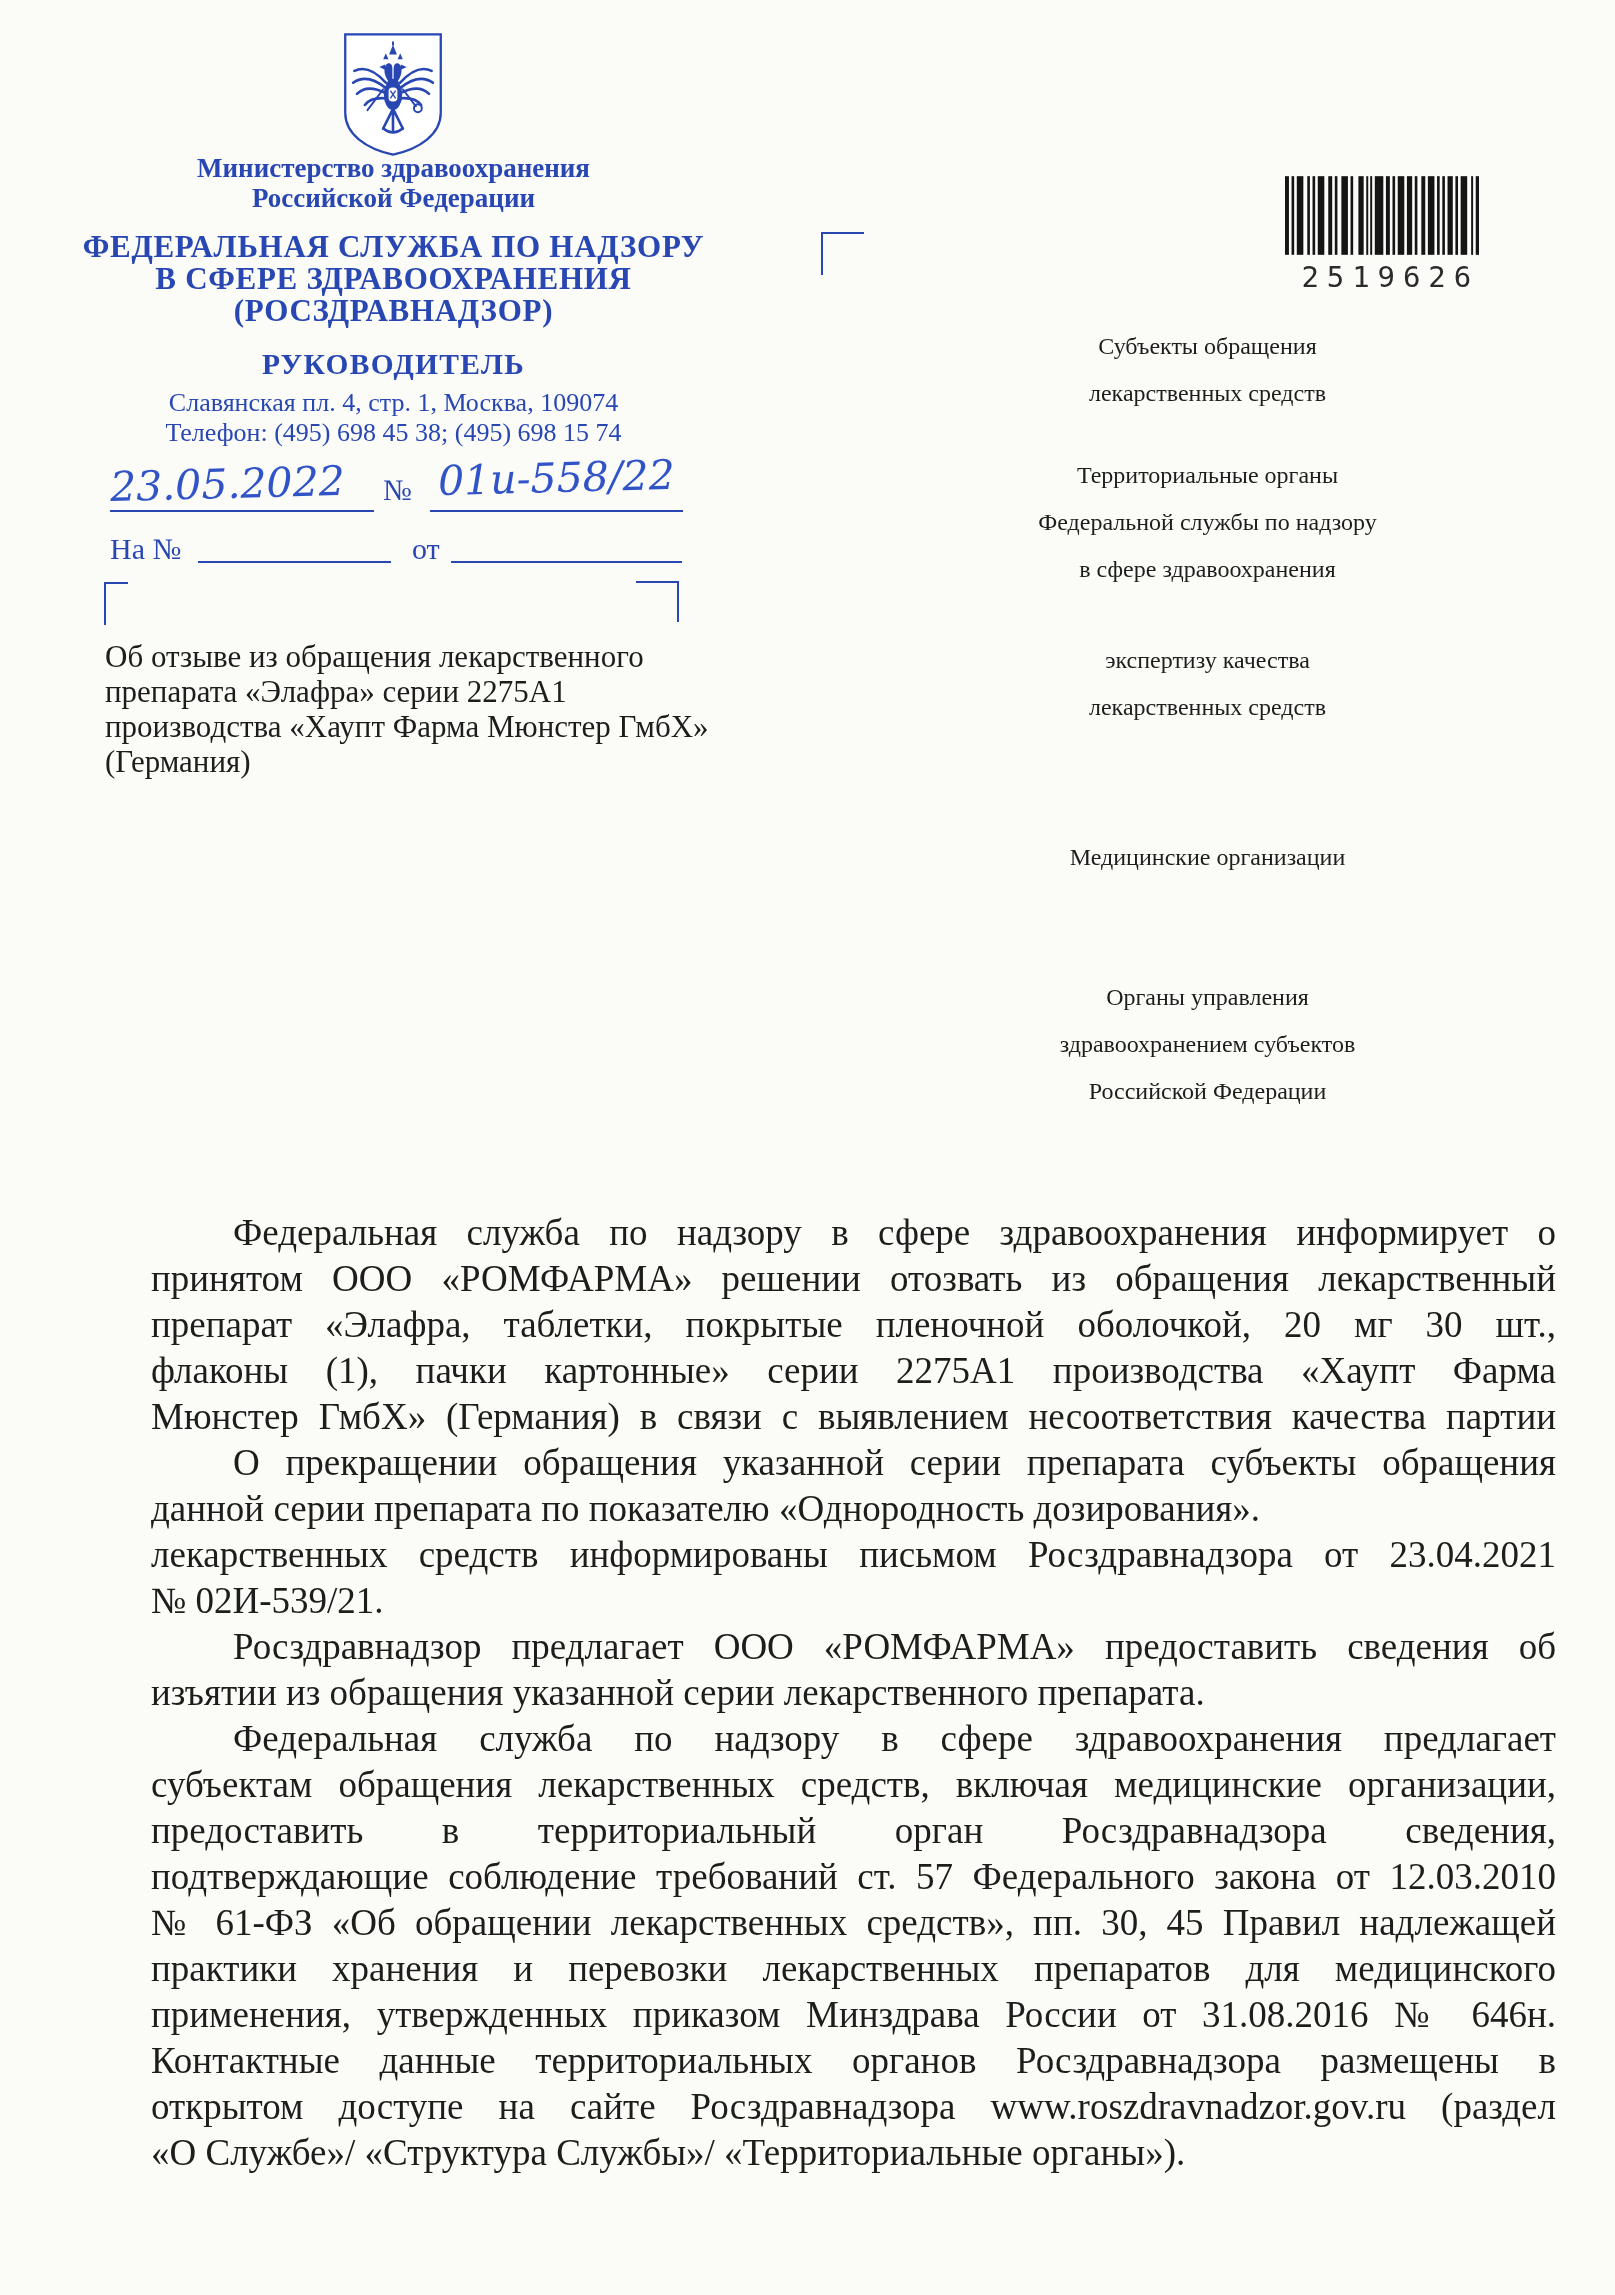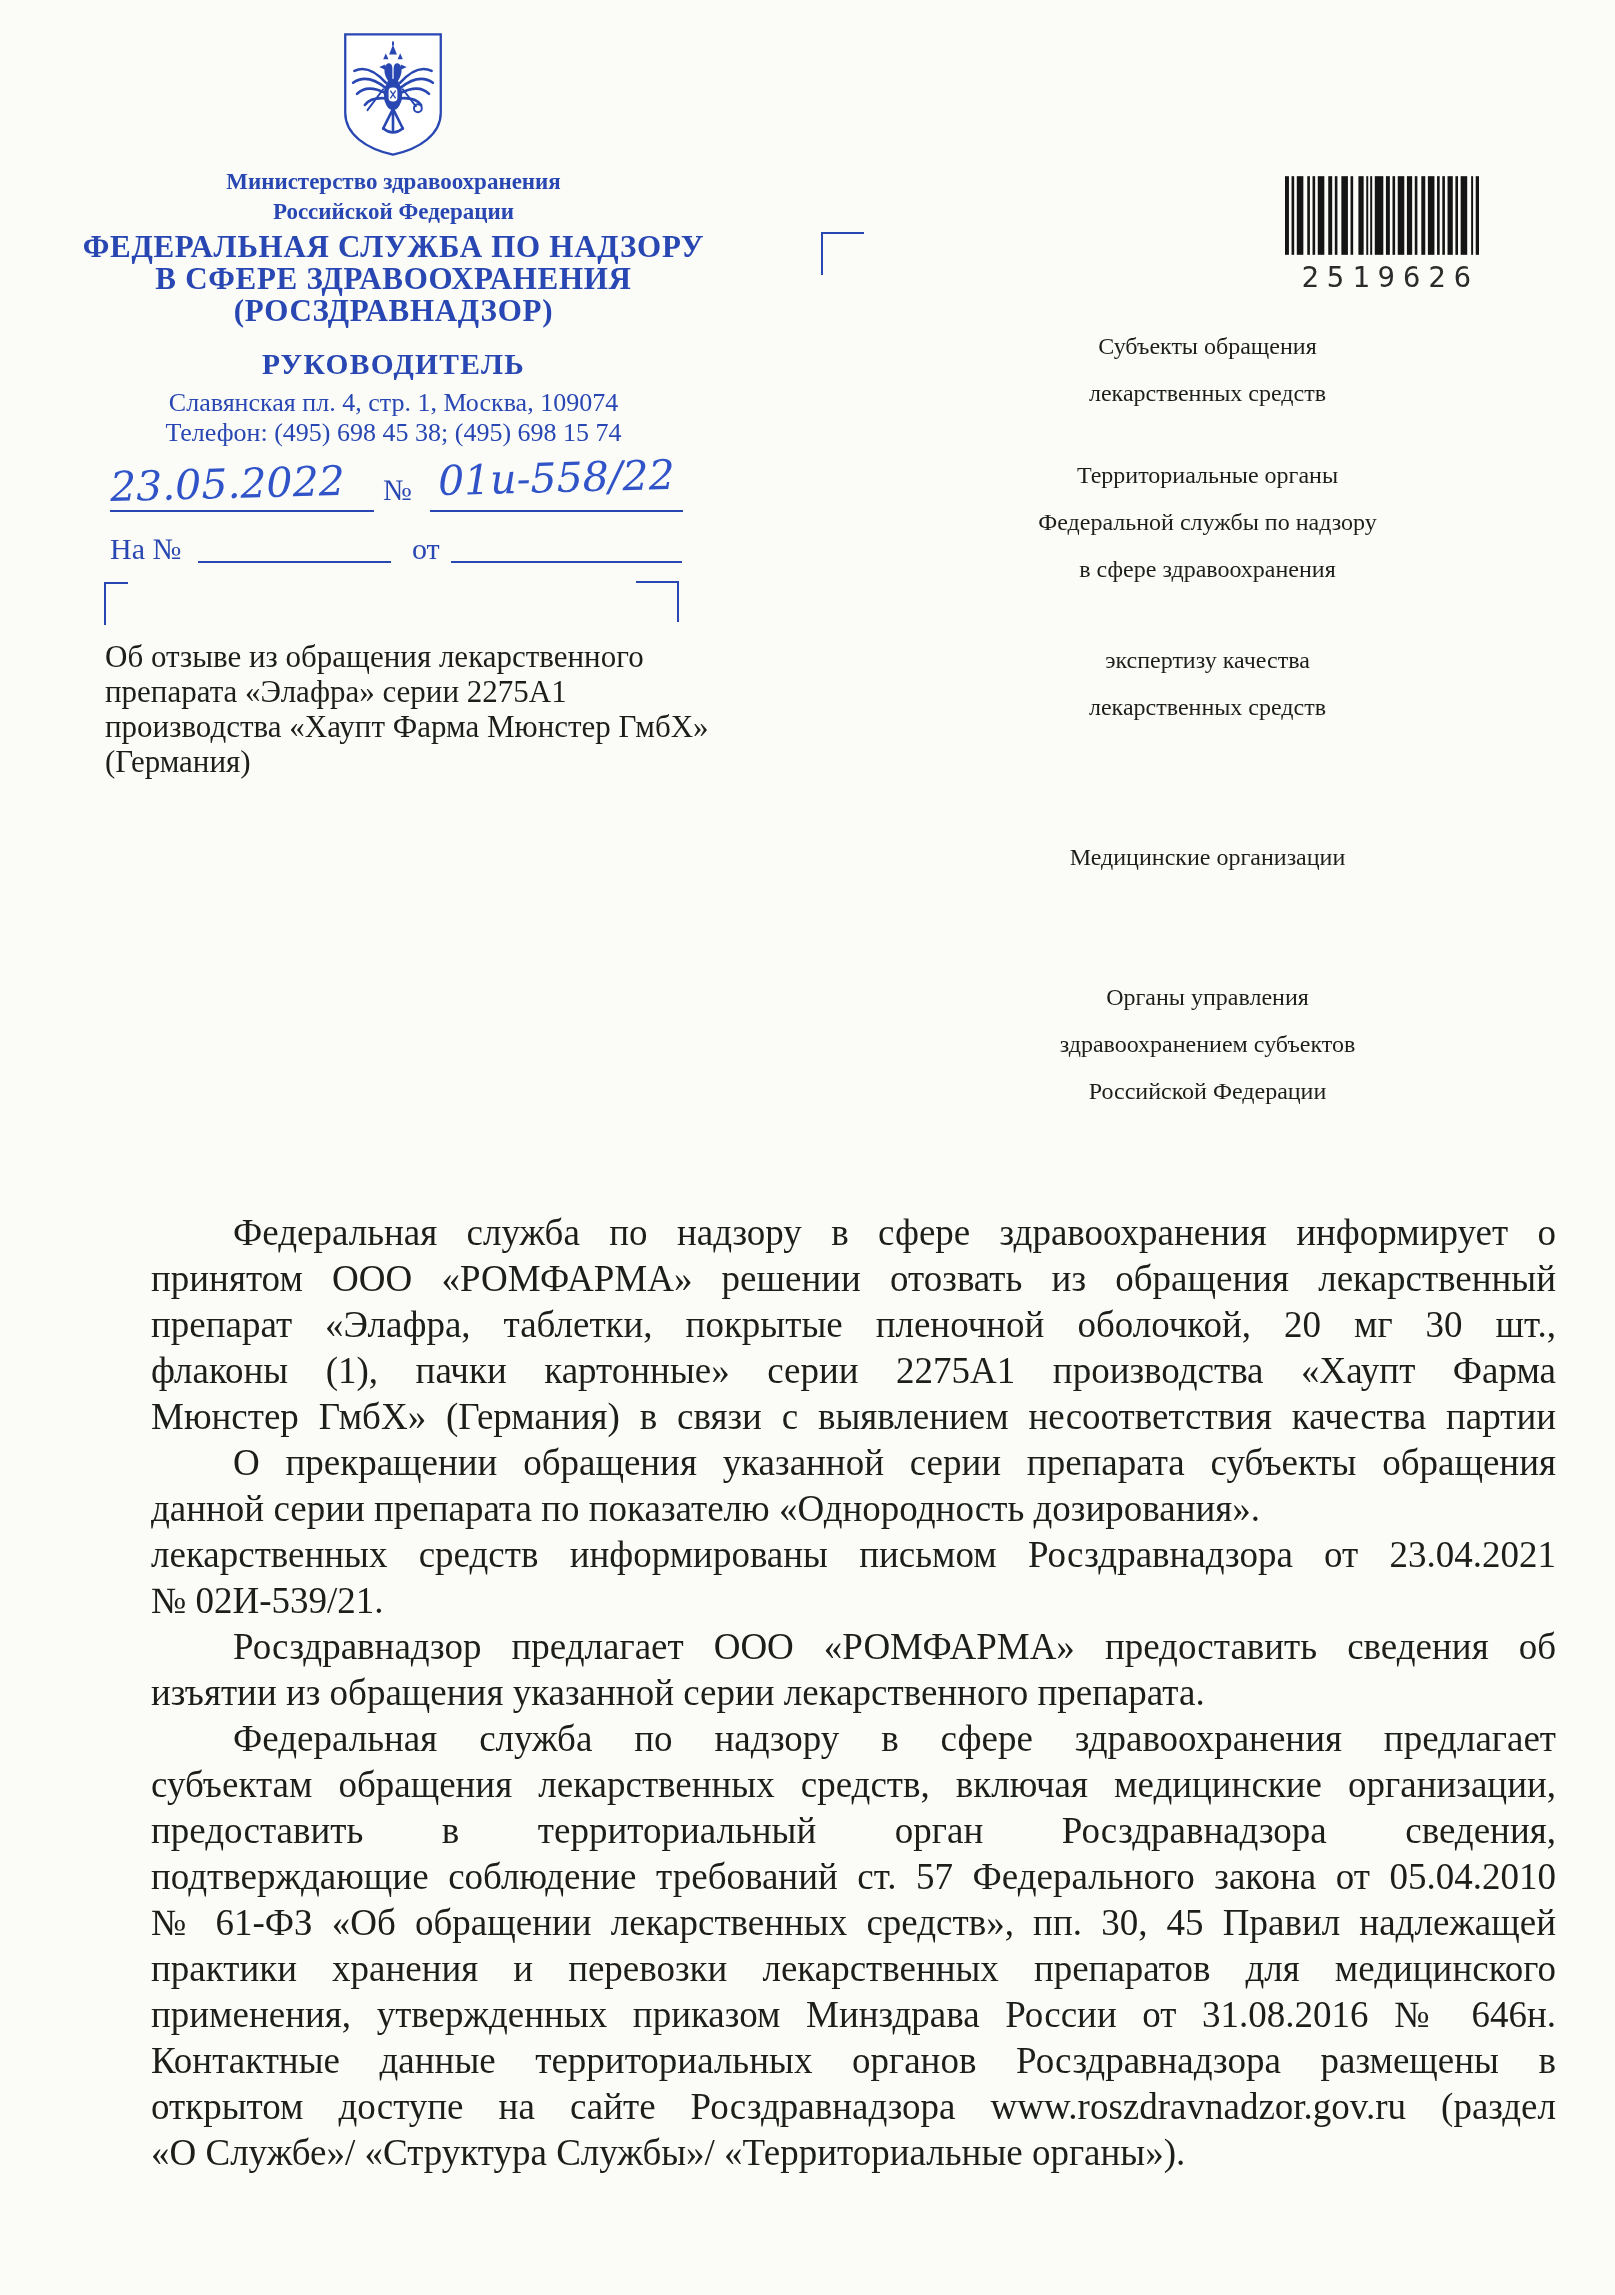--- a/index.html
+++ b/index.html
@@ -2,21 +2,21 @@
 <html style="font-size:10.5px"><head>
 <meta charset="utf-8">
 <style>
   html,body{margin:0;padding:0;background:#777;}
   .page{position:relative;width:1616px;height:2295px;margin:0 auto;background:#fbfbf8;
         font-family:"Liberation Serif",serif;color:#1d1d1b;overflow:hidden;}
   .abs{position:absolute;}
   
   .blue{color:#2847b2;}
   .lh-center{position:absolute;left:79px;width:629px;text-align:center;}
-  .ministry{top:167px;font-size:23px;font-weight:bold;line-height:30px;}
+  .ministry{top:153px;font-size:27px;font-weight:bold;line-height:30px;}
   .service{top:231px;font-size:31px;font-weight:bold;line-height:32px;letter-spacing:0.7px;}
   .headpos{top:348px;font-size:29.5px;font-weight:bold;letter-spacing:1.3px;}
   .addr{top:388px;font-size:26px;line-height:30px;}
   .rule{position:absolute;border-bottom:2px solid #2847b2;height:0;}
   .hw{position:absolute;font-family:"DejaVu Serif",serif;font-style:italic;color:#3054c8;
       font-size:41px;white-space:nowrap;transform:rotate(-1.5deg);}
   .formtext{position:absolute;font-size:30px;color:#2847b2;white-space:nowrap;}
   .corner{position:absolute;}
   .corner.tl{border-top:2.6px solid #2847b2;border-left:2.6px solid #2847b2;}
   .corner.tr{border-top:2.6px solid #2847b2;border-right:2.6px solid #2847b2;}
@@ -175,21 +175,21 @@
     <div class="bl last">данной серии препарата по показателю «Однородность дозирования».</div>
     <div class="bl">лекарственных средств информированы письмом Росздравнадзора от 23.04.2021</div>
     <div class="bl last">№ 02И-539/21.</div>
 
     <div class="bl first">Росздравнадзор предлагает ООО «РОМФАРМА» предоставить сведения об</div>
     <div class="bl last">изъятии из обращения указанной серии лекарственного препарата.</div>
 
     <div class="bl first">Федеральная служба по надзору в сфере здравоохранения предлагает</div>
     <div class="bl">субъектам обращения лекарственных средств, включая медицинские организации,</div>
     <div class="bl">предоставить в территориальный орган Росздравнадзора сведения,</div>
-    <div class="bl">подтверждающие соблюдение требований ст. 57 Федерального закона от 05.04.2010</div>
+    <div class="bl">подтверждающие соблюдение требований ст. 57 Федерального закона от 12.03.2010</div>
     <div class="bl">№ 61-ФЗ «Об обращении лекарственных средств», пп. 30, 45 Правил надлежащей</div>
     <div class="bl">практики хранения и перевозки лекарственных препаратов для медицинского</div>
     <div class="bl">применения, утвержденных приказом Минздрава России от 31.08.2016 № 646н.</div>
     <div class="bl">Контактные данные территориальных органов Росздравнадзора размещены в</div>
     <div class="bl">открытом доступе на сайте Росздравнадзора www.roszdravnadzor.gov.ru (раздел</div>
     <div class="bl last">«О Службе»/ «Структура Службы»/ «Территориальные органы»).</div>
   </div>
 
 </div>
 

